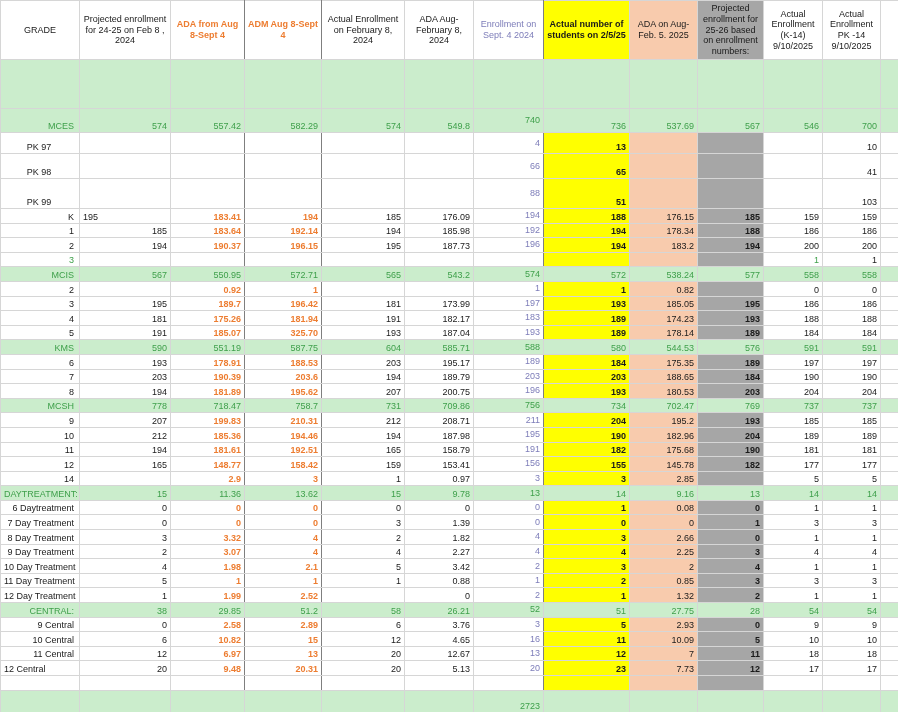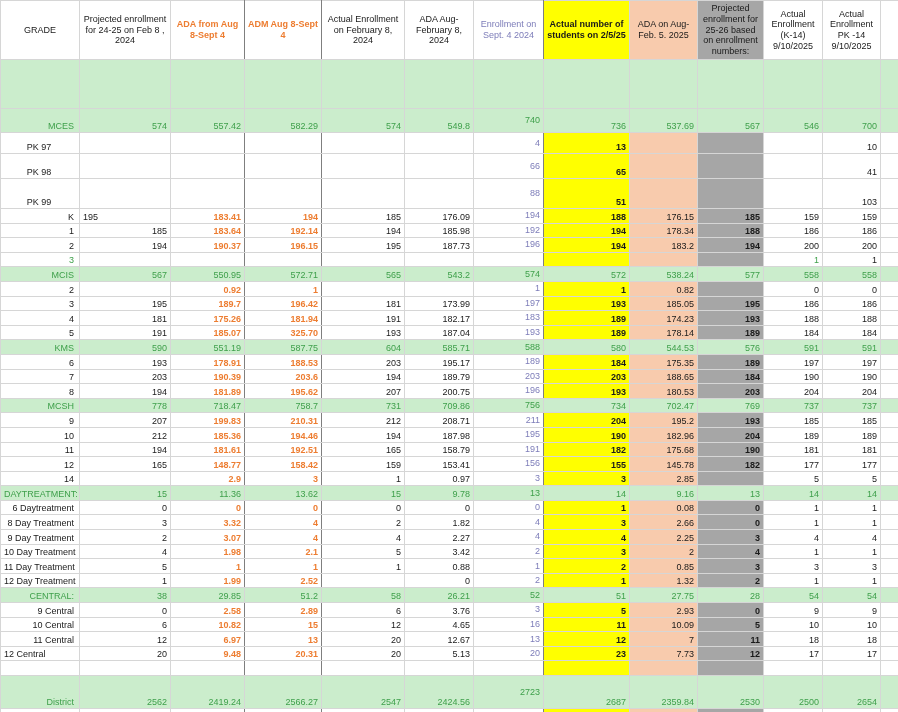--- a/index.html
+++ b/index.html
@@ -459,20 +459,35 @@
         <td class="">0</td>
         <td class="bluecol boxed">0</td>
         <td class="ycol">1</td>
         <td class="pcol">0.08</td>
         <td class="gcol">0</td>
         <td class="">1</td>
         <td class="">1</td>
         <td></td>
       </tr>
       <tr class="h-std">
+        <td class="lbl" style="text-align: right;">7 Day Treatment</td>
+        <td class="">0</td>
+        <td class="orangecol boxed">0</td>
+        <td class="orangecol boxed">0</td>
+        <td class="">3</td>
+        <td class="">1.39</td>
+        <td class="bluecol boxed">0</td>
+        <td class="ycol">0</td>
+        <td class="pcol">0</td>
+        <td class="gcol">1</td>
+        <td class="">3</td>
+        <td class="">3</td>
+        <td></td>
+      </tr>
+      <tr class="h-std">
         <td class="lbl" style="text-align: right;">8 Day Treatment</td>
         <td class="">3</td>
         <td class="orangecol boxed">3.32</td>
         <td class="orangecol boxed">4</td>
         <td class="">2</td>
         <td class="">1.82</td>
         <td class="bluecol boxed">4</td>
         <td class="ycol">3</td>
         <td class="pcol">2.66</td>
         <td class="gcol">0</td>

